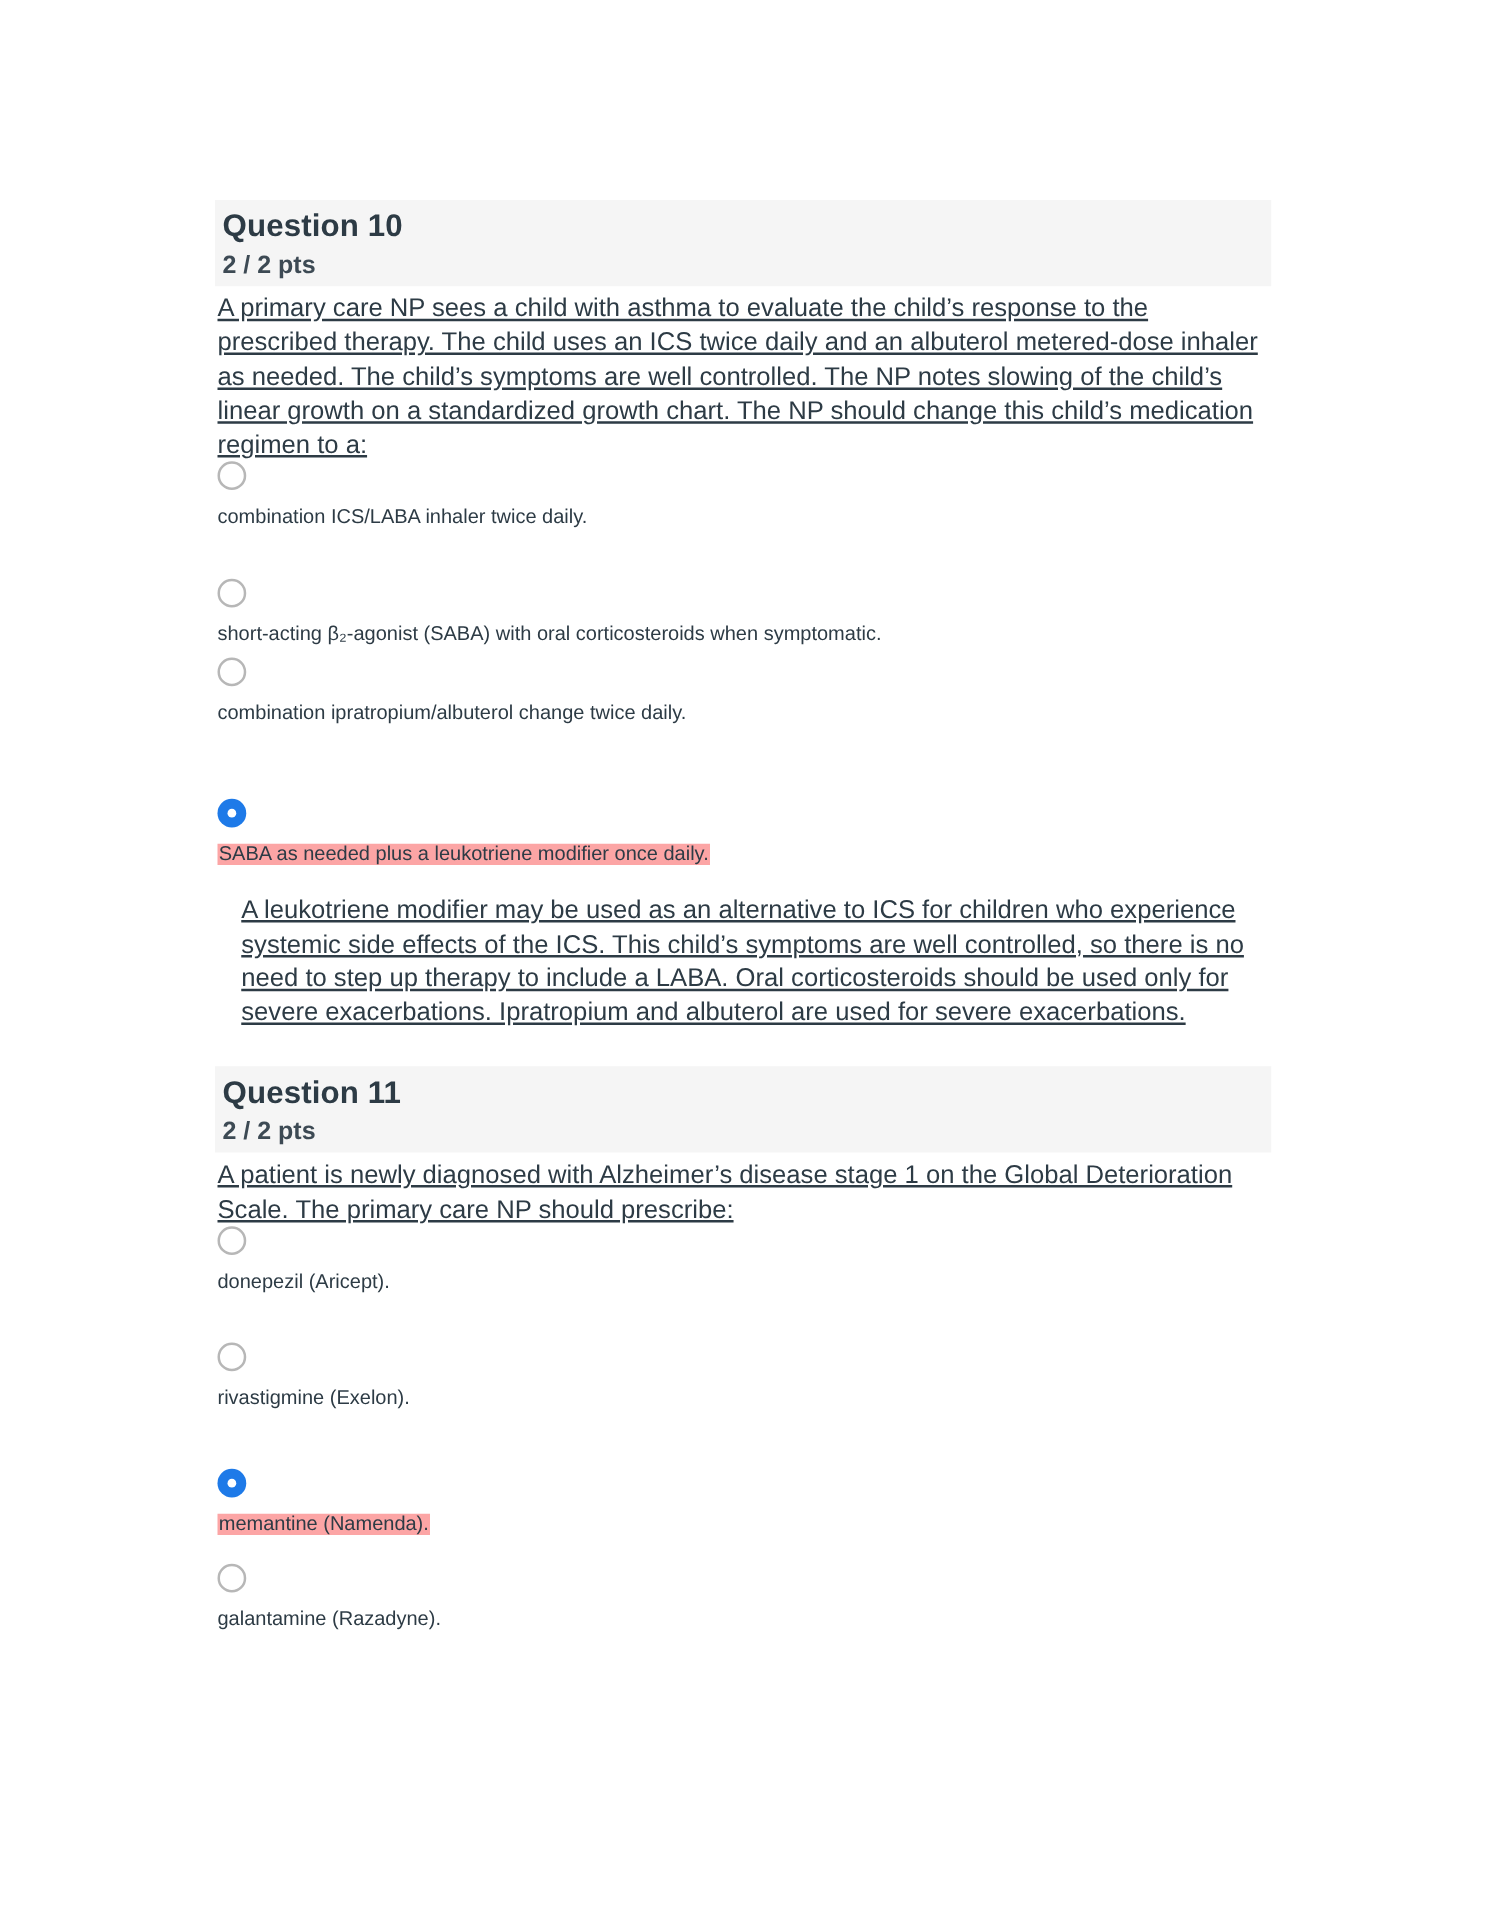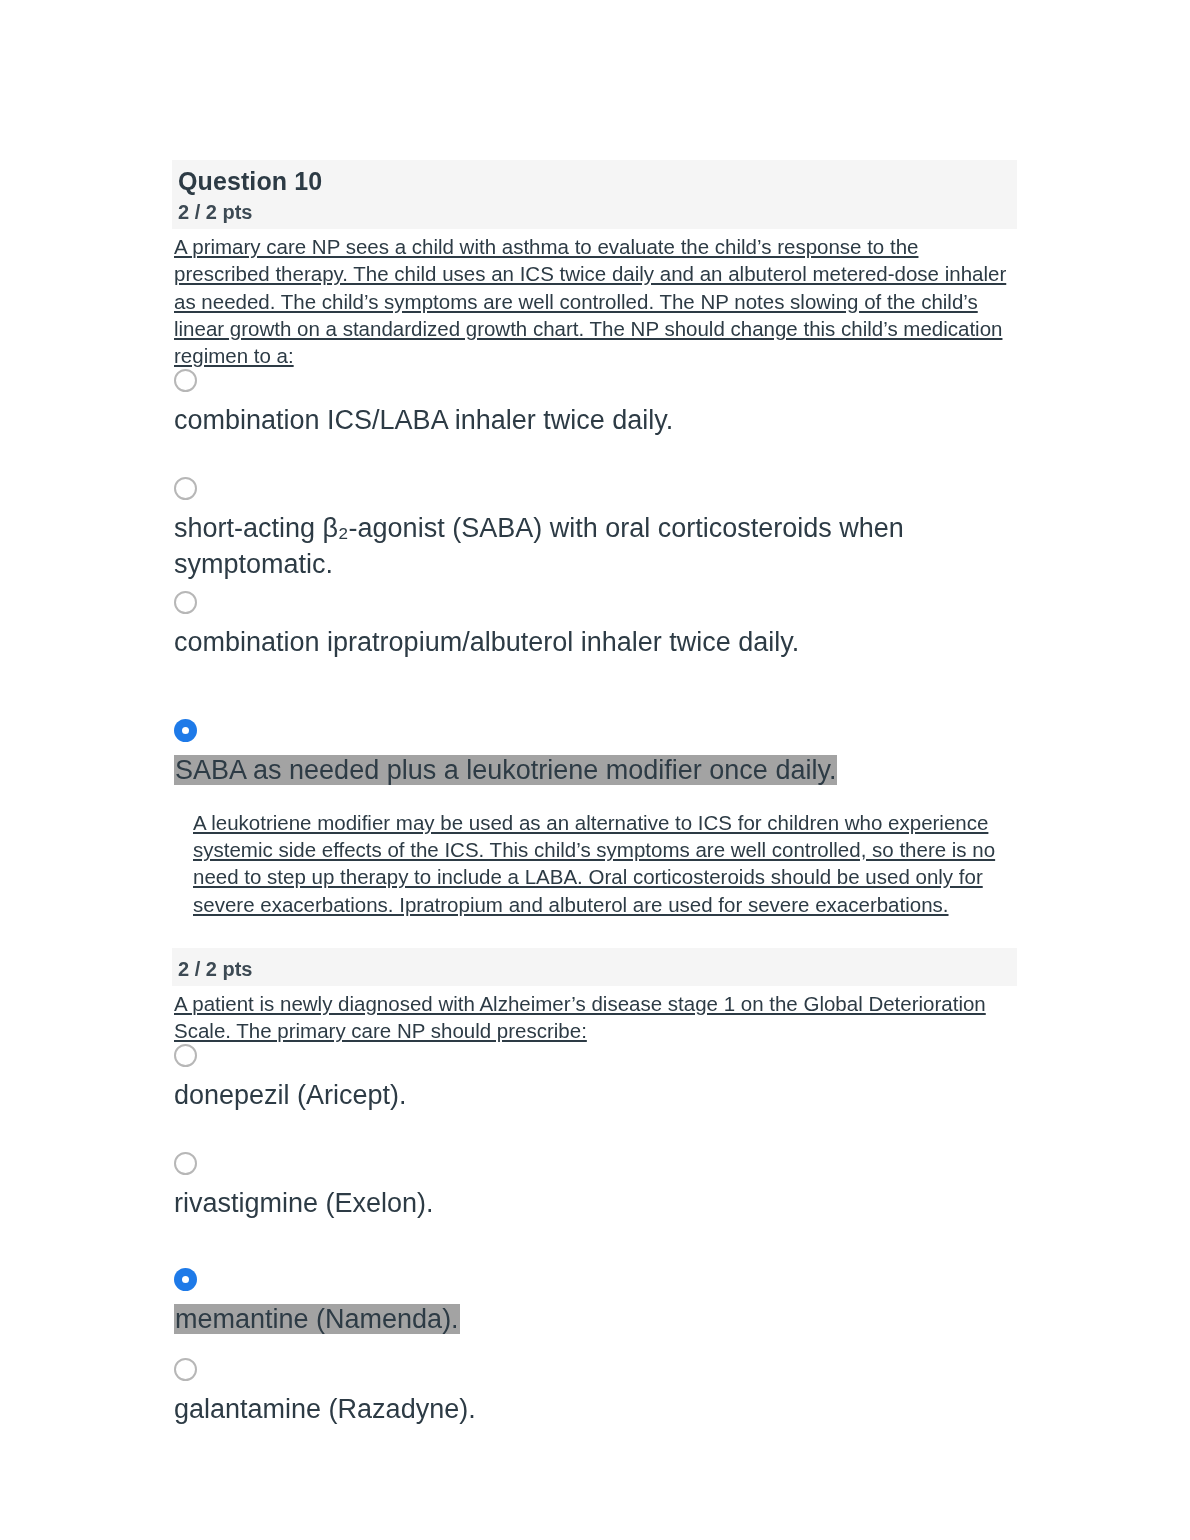--- a/index.html
+++ b/index.html
@@ -94,27 +94,27 @@
     position: absolute;
     left: 50%;
     top: 50%;
     width: 7px;
     height: 7px;
     margin: -3.5px 0 0 -3.5px;
     border-radius: 50%;
     background: #ffffff;
   }
   .answer-text {
-    font-size: 27px;
+    font-size: 16px;
     line-height: 1.33;
     margin: 11px 0 0 2px;
     color: #2d3b45;
   }
   .answer-text .hl {
-    background: #a3a3a3;
+    background: #fca5a5;
     padding: 0 1px;
   }
 
   
   .gap-lg { height: 38px; }
   .gap-md { height: 20px; }
   .gap-sm { height: 8px; }
   .gap-xl { height: 58px; }
   .gap-xxl { height: 46px; }
   .gap-q { height: 30px; }
@@ -145,40 +145,41 @@
 
         <li class="answer">
           <span class="radio unselected"></span>
           <div class="answer-text">short-acting β₂-agonist (SABA) with oral corticosteroids when symptomatic.</div>
         </li>
 
         <div class="gap-sm"></div>
 
         <li class="answer">
           <span class="radio unselected"></span>
-          <div class="answer-text">combination ipratropium/albuterol inhaler twice daily.</div>
+          <div class="answer-text">combination ipratropium/albuterol change twice daily.</div>
         </li>
 
         <div class="gap-xl"></div>
 
         <li class="answer">
           <span class="radio selected"></span>
           <div class="answer-text"><span class="hl">SABA as needed plus a leukotriene modifier once daily.</span></div>
         </li>
 
       </ul>
 
       <p class="q-rationale">A leukotriene modifier may be used as an alternative to ICS for children who experience systemic side effects of the ICS. This child’s symptoms are well controlled, so there is no need to step up therapy to include a LABA. Oral corticosteroids should be used only for severe exacerbations. Ipratropium and albuterol are used for severe exacerbations.</p>
     </div>
 
     <div class="gap-q"></div>
 
     <div>
 
       <div class="q-header">
+        <div class="q-title">Question 11</div>
         <div class="q-points">2 / 2 pts</div>
       </div>
 
       <p class="q-stem">A patient is newly diagnosed with Alzheimer’s disease stage 1 on the Global Deterioration Scale. The primary care NP should prescribe:</p>
 
       <ul class="answers">
 
         <li class="answer">
           <span class="radio unselected"></span>
           <div class="answer-text">donepezil (Aricept).</div>

